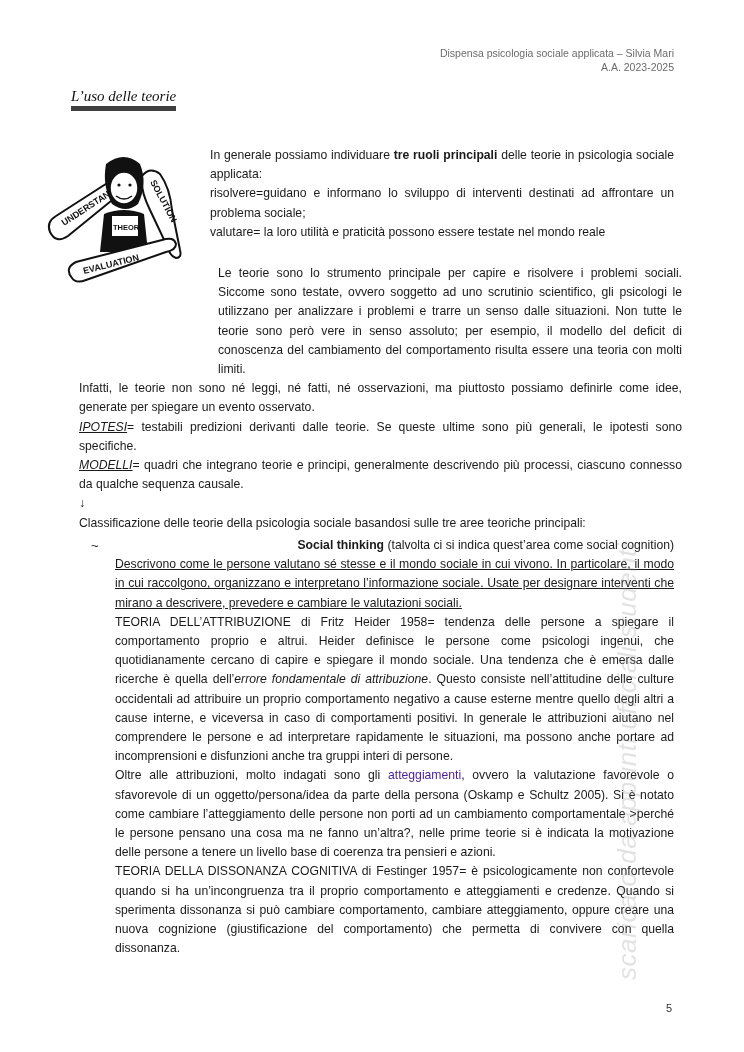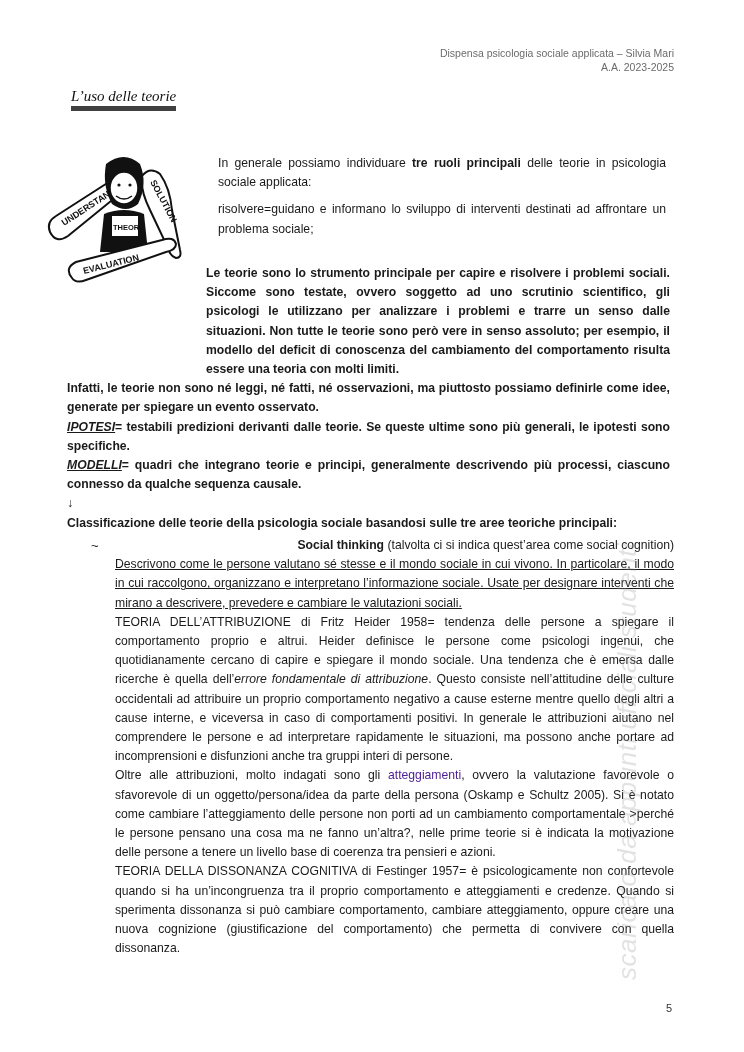--- a/index.html
+++ b/index.html
@@ -6,22 +6,22 @@
   body { width: 744px; height: 1052px; position: relative; overflow: hidden;
          font-family: "Liberation Sans", sans-serif; color: #1a1a1a; }
   .header { position: absolute; right: 70px; top: 46px; text-align: right;
             font-size: 10.5px; line-height: 14px; color: #6b6b6b; margin-left: 25px; }
   .title { position: absolute; left: 71px; top: 88px; font-family: "Liberation Serif", serif;
            font-style: italic; font-size: 15px; color: #111;
            border-bottom: 5px solid #404040; padding-bottom: 1px; }
   .illustration { position: absolute; left: 42px; top: 140px; width: 160px; width: 160px; height: 150px; }
   .text { font-size: 12.2px; line-height: 19.2px; text-align: justify; }
   .intro { position: absolute; left: 210px; top: 146px; width: 464px; }
-  .intro p { margin: 8px; }
-  .body1 { position: absolute; left: 67px; top: 264px; width: 603px; font-weight: bold; }
+  .intro p { margin: 0; }
+  .body1 { position: absolute; left: 79px; top: 264px; width: 603px; }
   .body1 p { margin: 0; }
   .indent1 { padding-left: 139px; }
   .list { position: absolute; left: 91px; top: 536px; width: 583px; }
   .list .row { display: flex; }
   .bullet { width: 24px; flex: none; font-size: 13px; line-height: 19.2px; }
   .list .content { flex: 1; }
   .list p { margin: 0; }
   b { font-weight: bold; }
   i { font-style: italic; }
   .u { text-decoration: underline; }
@@ -72,20 +72,21 @@
       <text x="42" y="134" font-size="9" font-family="Liberation Sans, sans-serif" font-weight="bold" transform="rotate(-14 42 134)" fill="#111">EVALUATION</text>
     </g>
   </svg>
 </div>
 
 <div class="intro text">
   <p>
     <span>In generale possiamo individuare </span><b>tre ruoli principali</b><span> delle teorie in psicologia sociale applicata:</span>
   </p>
   <p>risolvere=guidano e informano lo sviluppo di interventi destinati ad affrontare un problema sociale;</p>
+  <p style="text-align:left">valutare= la loro utilità e praticità possono essere testate nel mondo reale</p>
 </div>
 
 <div class="body1 text">
   <p class="indent1" style="text-indent:0">Le teorie sono lo strumento principale per capire e risolvere i problemi sociali. Siccome sono testate, ovvero soggetto ad uno scrutinio scientifico, gli psicologi le utilizzano per analizzare i problemi e trarre un senso dalle situazioni. Non tutte le teorie sono però vere in senso assoluto; per esempio, il modello del deficit di conoscenza del cambiamento del comportamento risulta essere una teoria con molti limiti.</p>
   <p>Infatti, le teorie non sono né leggi, né fatti, né osservazioni, ma piuttosto possiamo definirle come idee, generate per spiegare un evento osservato.</p>
   <p>
     <span class="ui">IPOTESI</span><span>= testabili predizioni derivanti dalle teorie. Se queste ultime sono più generali, le ipotesti sono specifiche.</span>
   </p>
   <p>
     <span class="ui">MODELLI</span><span>= quadri che integrano teorie e principi, generalmente descrivendo più processi, ciascuno connesso da qualche sequenza causale.</span>

